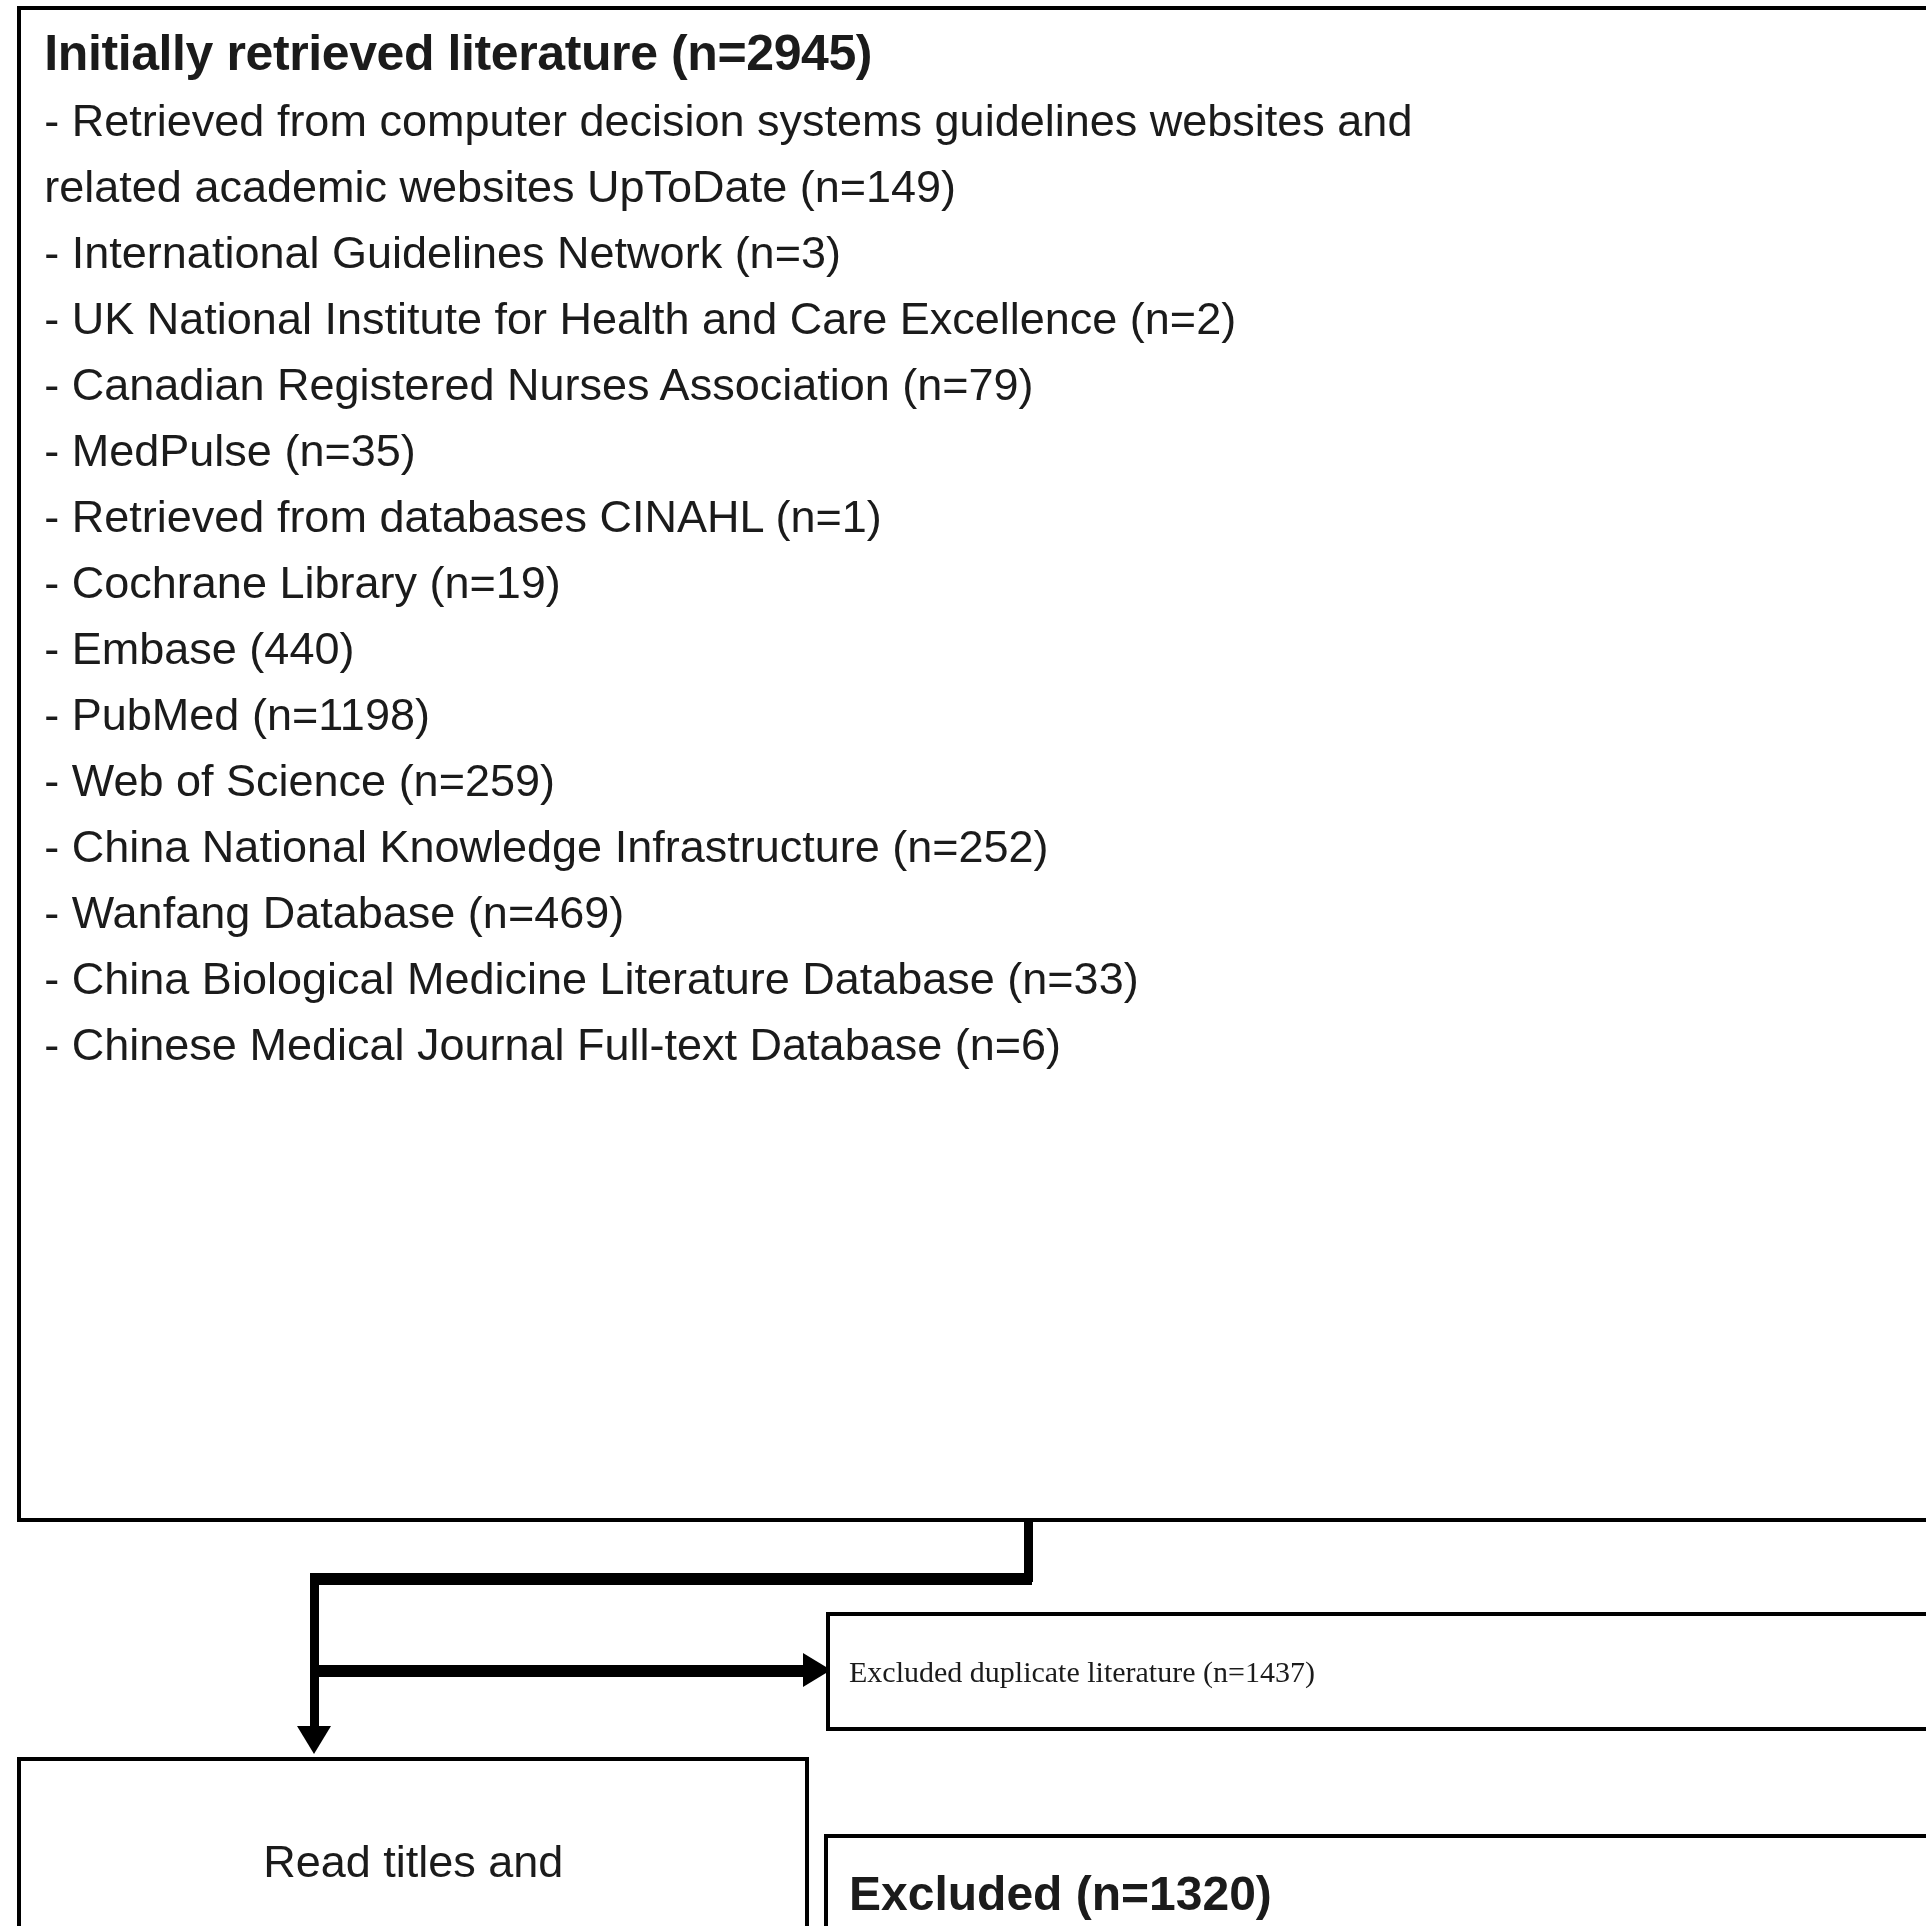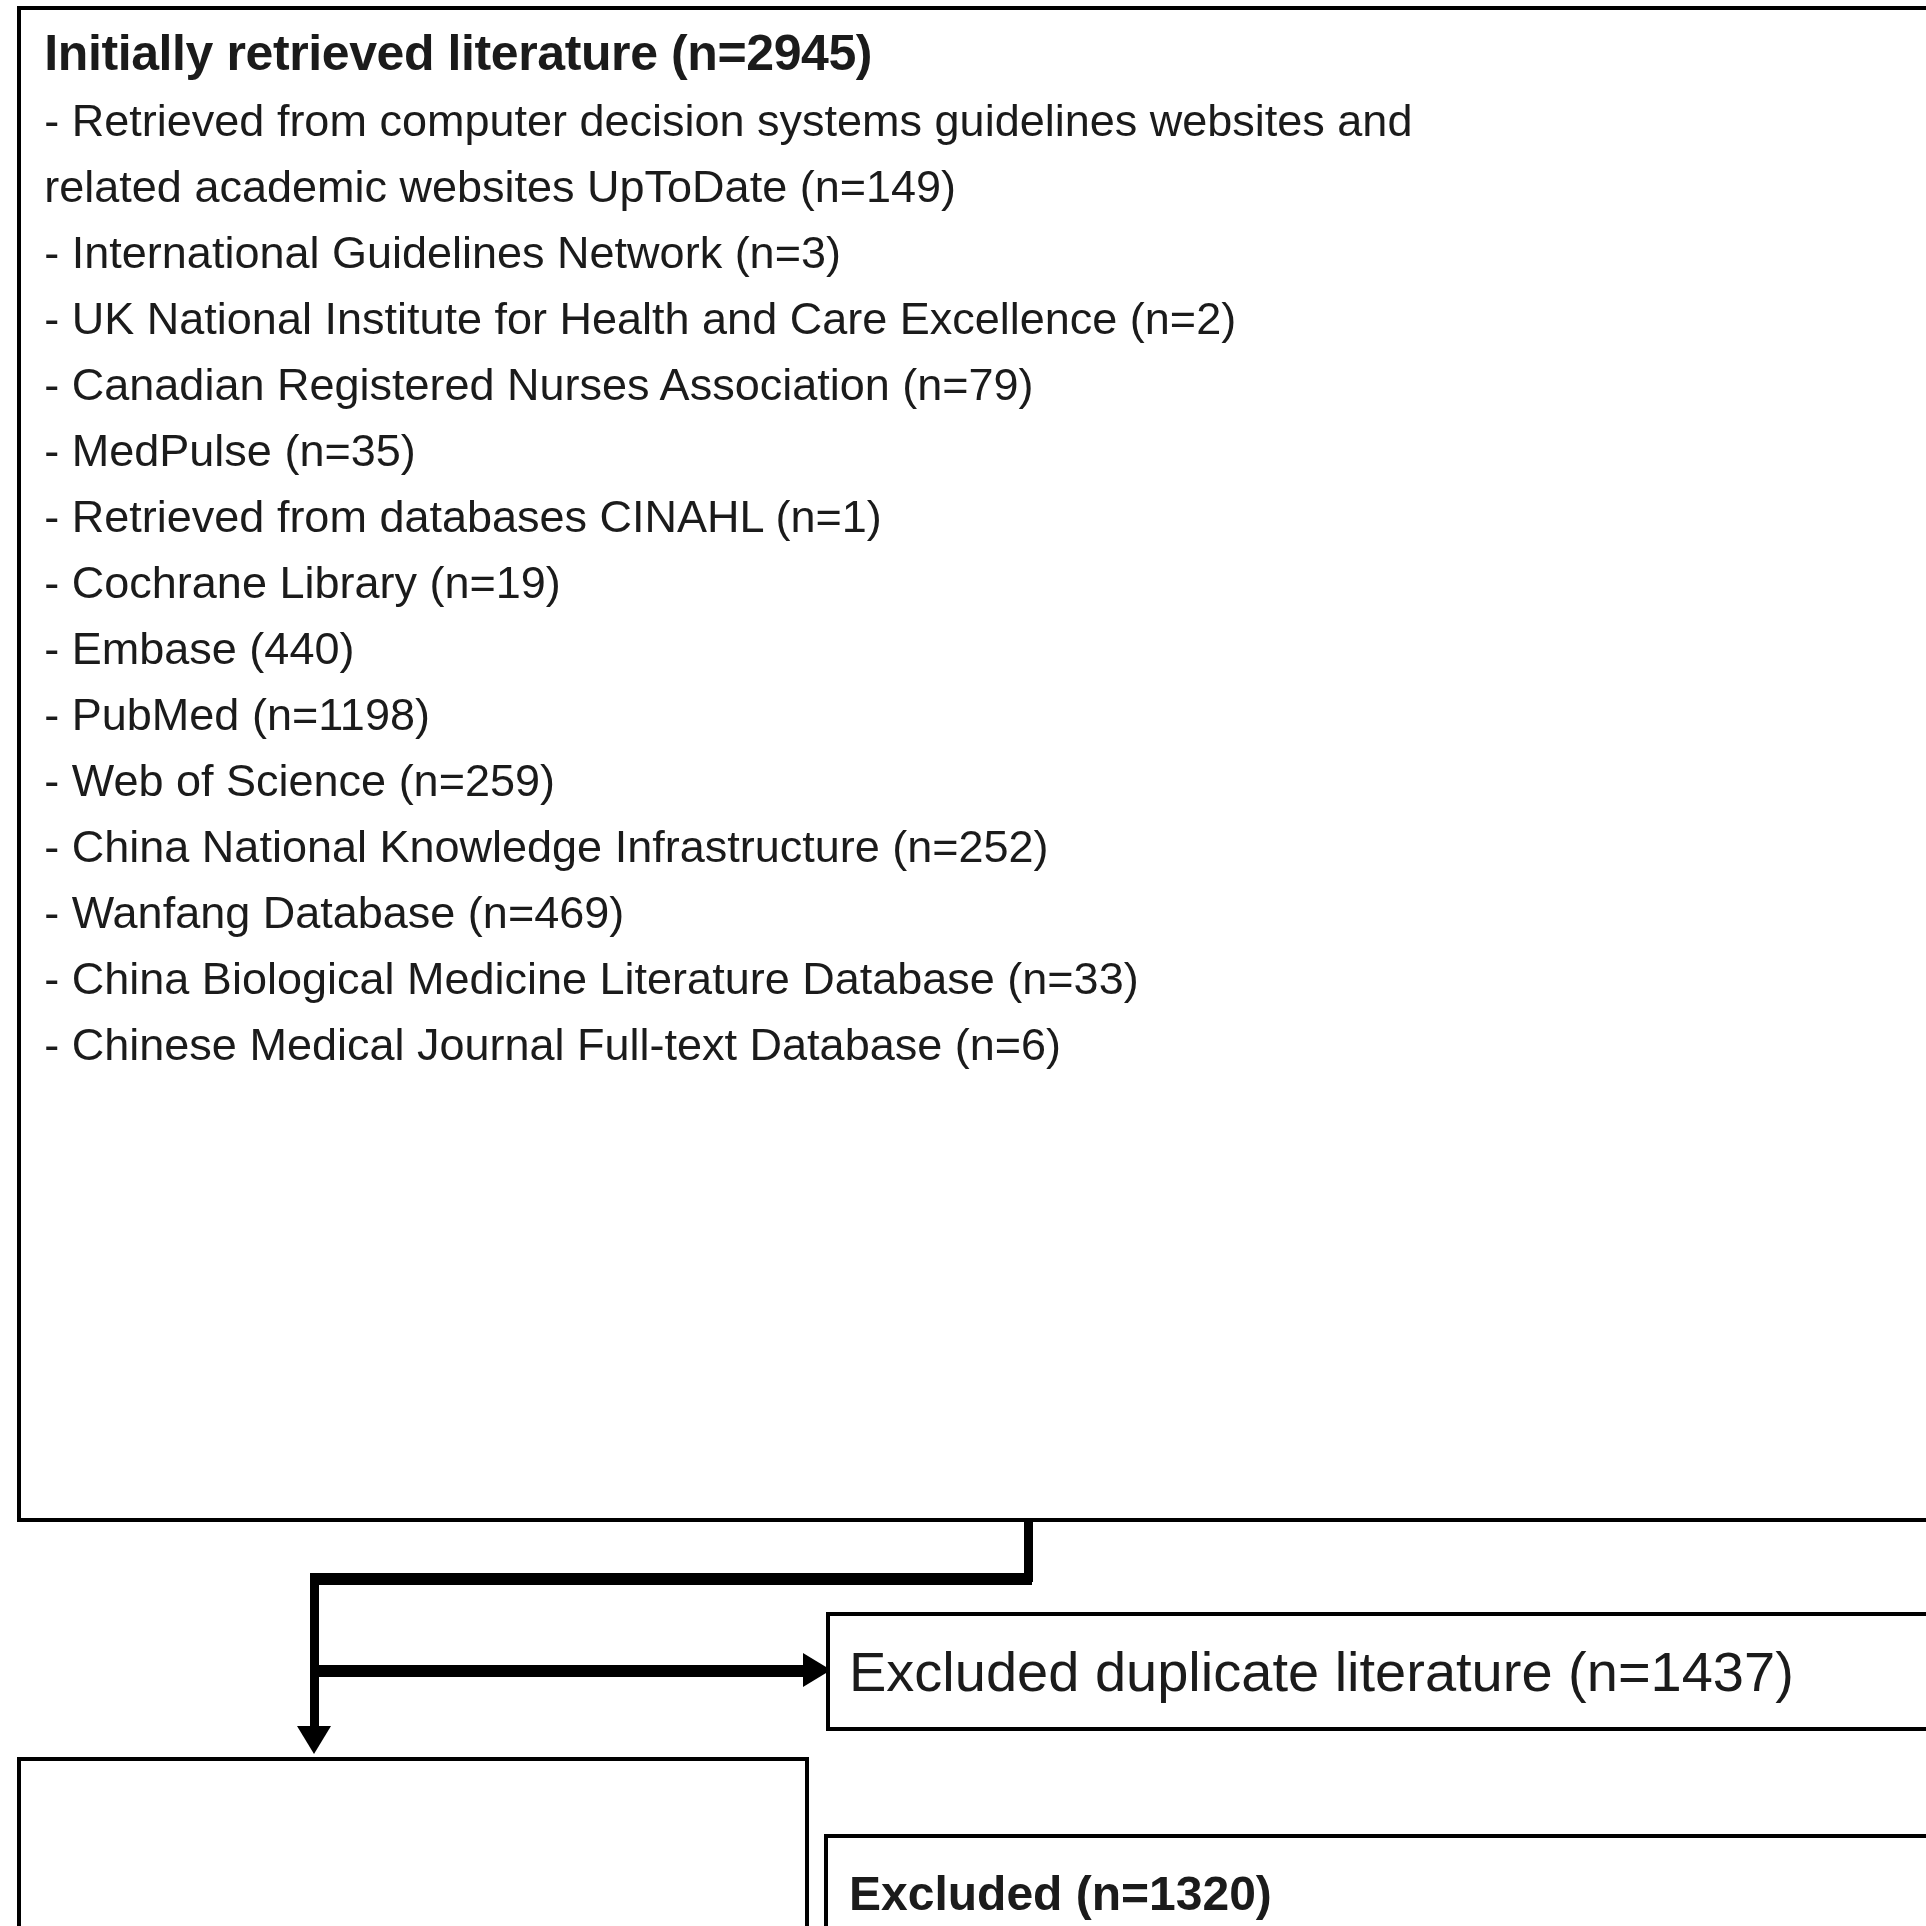--- a/index.html
+++ b/index.html
@@ -57,26 +57,27 @@
   <div class="hline" style="left:310px;top:1573px;width:722px;height:11.6px;"></div>
 
   <div class="vline" style="left:310px;top:1573px;width:8.5px;height:154px;"></div>
   <div class="arrowD" style="left:297px;top:1726px;"></div>
 
   <div class="hline" style="left:310px;top:1665px;width:499px;height:11.6px;"></div>
   <div class="arrowR" style="left:803px;top:1653px;"></div>
 
   <div class="box" style="left:826px;top:1612px;width:1136px;height:119px;">
     <div class="txtwrap" style="left:19px;top:0;right:3.9px;height:100%;display:flex;align-items:center;">
-      <span style="font-size:56px;white-space:nowrap;">Excluded duplicate literature (n=1437)</span>
+      <span style="font-size:30px;white-space:nowrap;font-family:Liberation Serif, serif;">Excluded duplicate literature (n=1437)</span>
     </div>
   </div>
 
   <div class="box" style="left:17.3px;top:1757px;width:792px;height:210px;">
     <div class="txtwrap center" style="left:0;top:0;width:100%;height:100%;display:flex;flex-direction:column;justify-content:center;gap:24px;">
+      <div style="font-size:45px;">Read titles and</div>
     </div>
   </div>
 
   <div class="box" style="left:824px;top:1834px;width:1144px;height:358px;">
     <div class="txtwrap" style="left:21px;top:28px;right:3.9px;">
       <div class="ttl" style="font-size:48px;margin-bottom:20px;">Excluded  (n=1320)</div>
 
     </div>
   </div>
 

